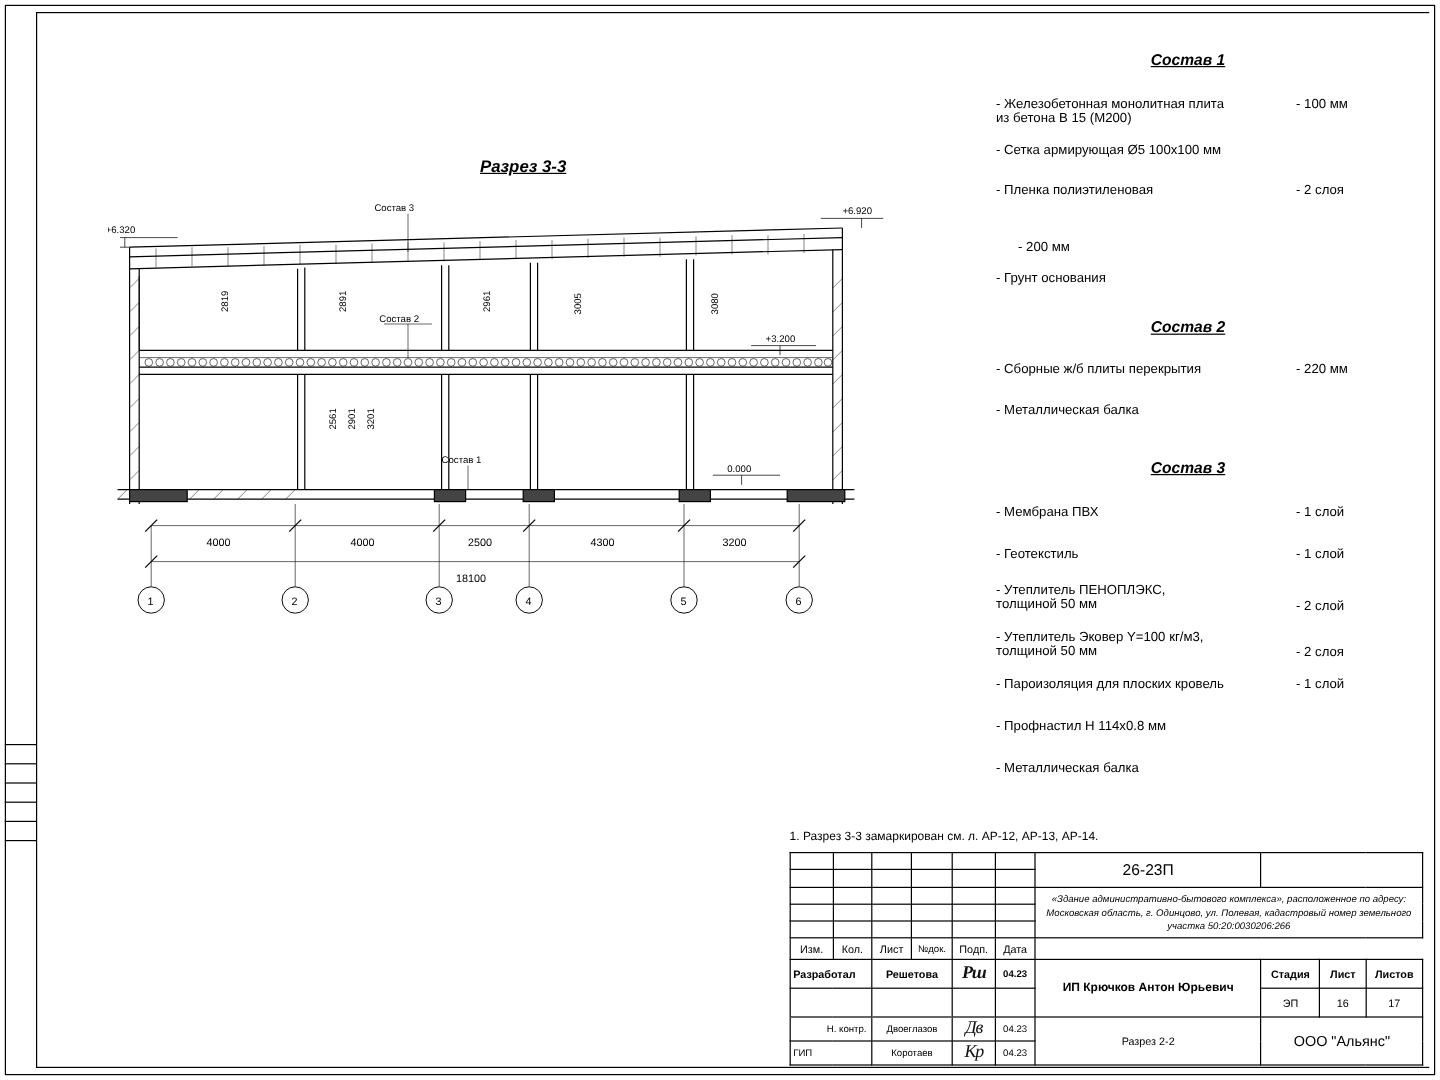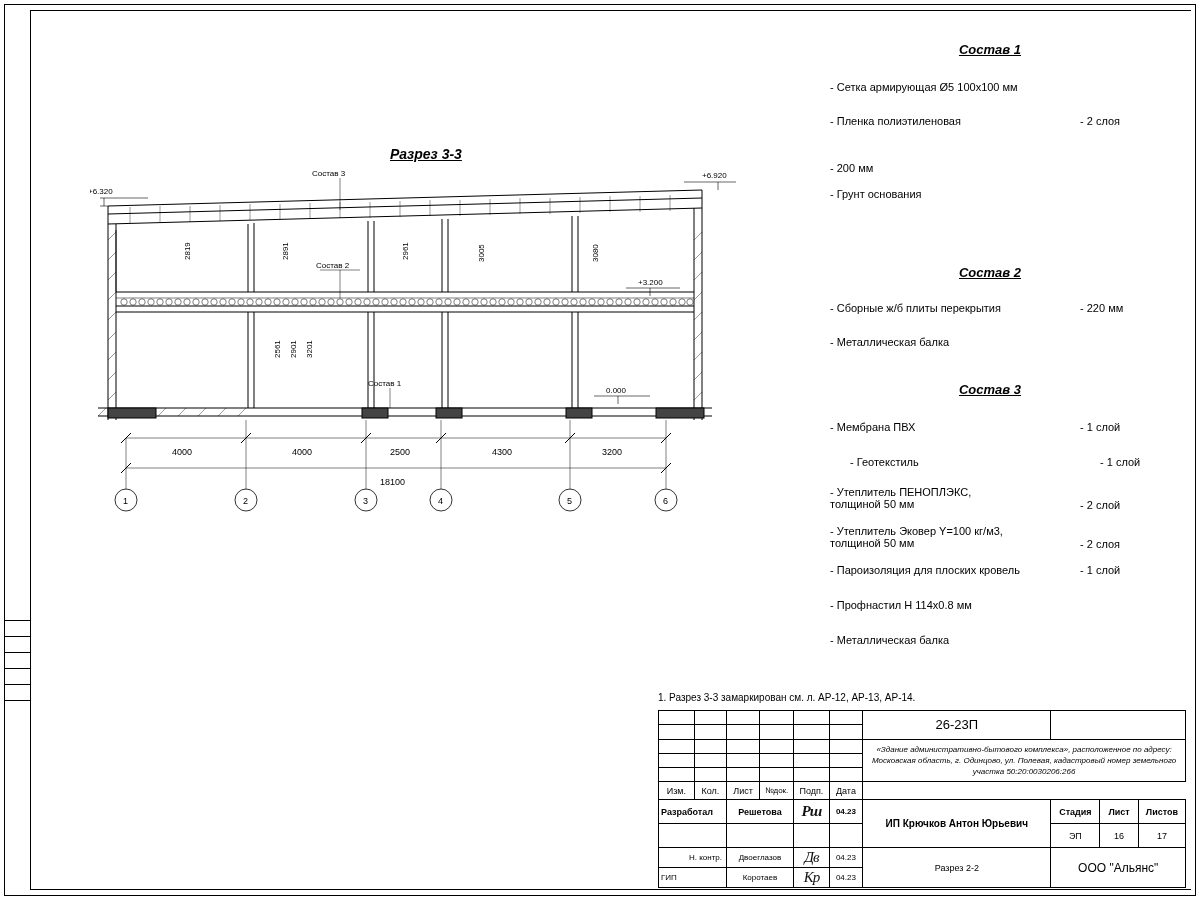--- a/index.html
+++ b/index.html
@@ -5,21 +5,21 @@
   html,body{margin:0;padding:0;background:#ffffff;}
   body{width:1200px;height:900px;position:relative;font-family:"Liberation Sans",sans-serif;color:#000;overflow:hidden;}
   .sheet{position:absolute;left:0;top:0;width:1200px;height:900px;}
   
   .frame-outer{position:absolute;left:4px;top:4px;width:1190px;height:890px;border:1px solid #000;}
   .frame-inner{position:absolute;left:30px;top:10px;width:1160px;height:878px;border:1px solid #000;border-right:none;}
   .left-strip{position:absolute;left:4px;top:620px;width:26px;height:274px;}
   .left-strip div{position:absolute;left:0;width:26px;border-top:1px solid #000;}
   
   .draw{position:absolute;left:90px;top:120px;width:700px;height:400px;}
-  .title-sec{position:absolute;left:390px;top:130px;font-size:14px;font-style:italic;font-weight:bold;text-decoration:underline;margin-top:16px;}
+  .title-sec{position:absolute;left:400px;top:130px;font-size:14px;font-style:italic;font-weight:bold;text-decoration:underline;}
   svg{display:block;}
   .txt{font-family:"Liberation Sans",sans-serif;font-size:9px;fill:#000;}
   .txt8{font-family:"Liberation Sans",sans-serif;font-size:8px;fill:#000;}
   
   .spec{position:absolute;left:830px;}
   .spec-title{font-size:13px;font-style:italic;font-weight:bold;text-decoration:underline;text-align:center;width:320px;}
   .spec-row{display:flex;width:330px;margin-bottom:0;font-size:11px;}
   .spec-row .n{flex:1;padding-right:6px;white-space:pre-line;}
   .spec-row .v{width:80px;text-align:left;white-space:nowrap;}
   .note{position:absolute;left:658px;top:692px;font-size:10px;}
@@ -309,30 +309,35 @@
     <text class="txt" x="273" y="384">3</text>
     <text class="txt" x="348" y="384">4</text>
     <text class="txt" x="477" y="384">5</text>
     <text class="txt" x="573" y="384">6</text>
   </svg>
   </div>
 
   <div class="spec" style="top:42px;">
     <div class="spec-title">Состав 1</div>
     <div style="margin-top:24px;">
+      <div class="spec-row" style="margin-bottom:14px;">
+        <div class="n">- Железобетонная  монолитная плита
+  из бетона В 15 (М200)</div>
+        <div class="v">- 100 мм</div>
+      </div>
       <div class="spec-row" style="margin-bottom:22px;">
         <div class="n">- Сетка армирующая Ø5 100х100 мм</div>
         <div class="v"></div>
       </div>
       <div class="spec-row" style="margin-bottom:22px;">
         <div class="n">- Пленка полиэтиленовая</div>
         <div class="v">-  2 слоя</div>
       </div>
       <div class="spec-row" style="margin-bottom:14px;">
-        <div class="v" style="padding-top:13px;">- 200 мм</div>
+        <div class="v" style="padding-top:13px;text-align:center;">- 200 мм</div>
       </div>
       <div class="spec-row">
         <div class="n">- Грунт основания</div>
         <div class="v"></div>
       </div>
     </div>
   </div>
 
   <div class="spec" style="top:265px;">
     <div class="spec-title">Состав 2</div>
@@ -348,21 +353,21 @@
     </div>
   </div>
 
   <div class="spec" style="top:382px;">
     <div class="spec-title">Состав 3</div>
     <div style="margin-top:24px;">
       <div class="spec-row" style="margin-bottom:23px;">
         <div class="n">- Мембрана ПВХ</div>
         <div class="v">- 1 слой</div>
       </div>
-      <div class="spec-row" style="margin-bottom:18px;margin-left:20px;">
+      <div class="spec-row" style="margin-bottom:18px;">
         <div class="n">- Геотекстиль</div>
         <div class="v">- 1 слой</div>
       </div>
       <div class="spec-row" style="margin-bottom:14px;justify-content:center;">
         <div class="n">- Утеплитель ПЕНОПЛЭКС,
   толщиной 50 мм</div>
         <div class="v" style="padding-top:13px;">- 2 слой</div>
       </div>
       <div class="spec-row" style="margin-bottom:14px;">
         <div class="n">- Утеплитель Эковер Y=100 кг/м3,

